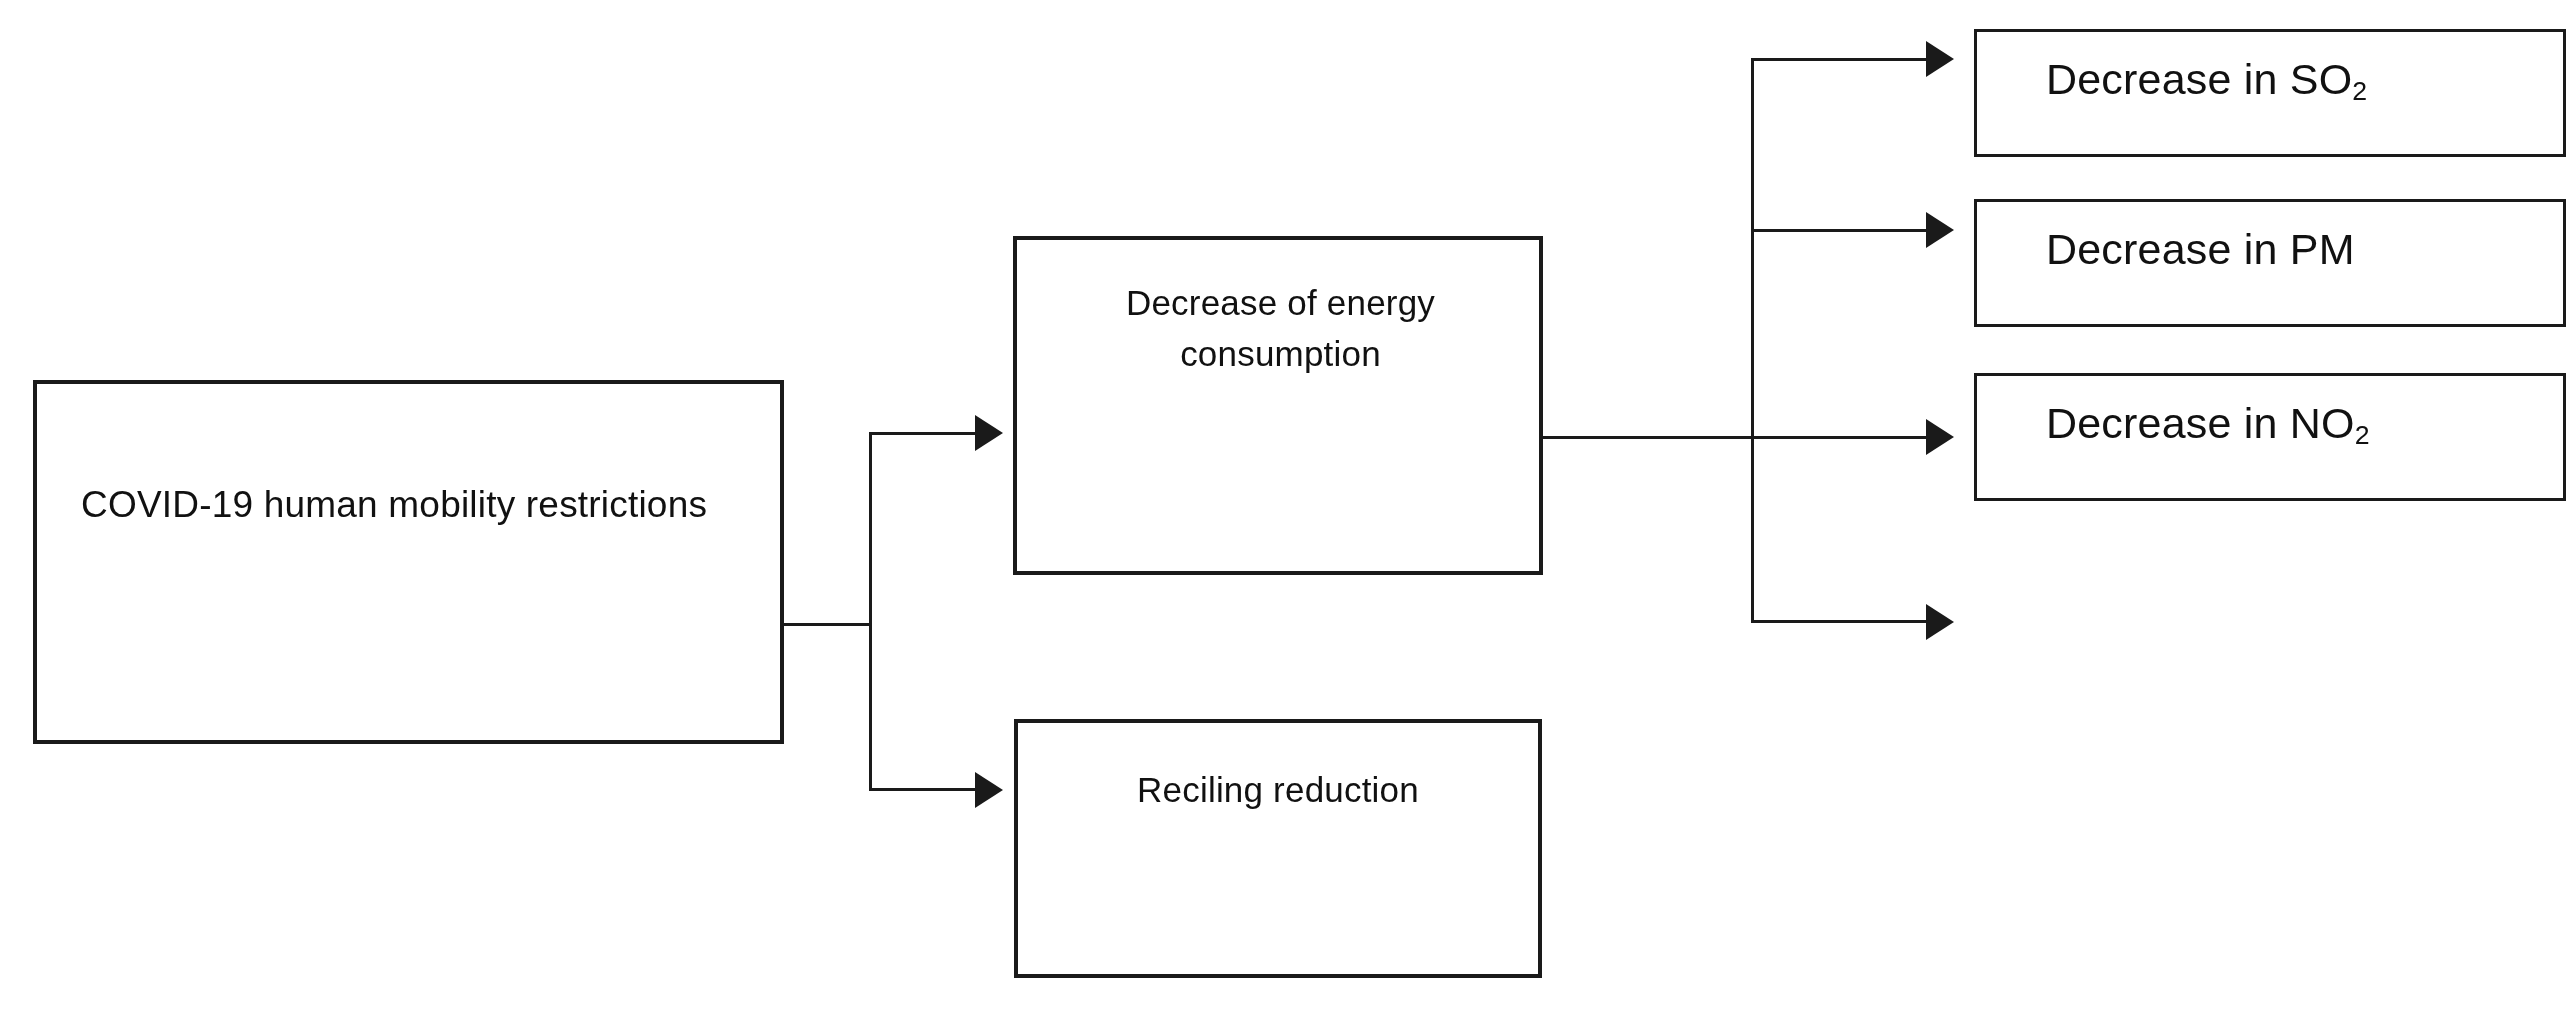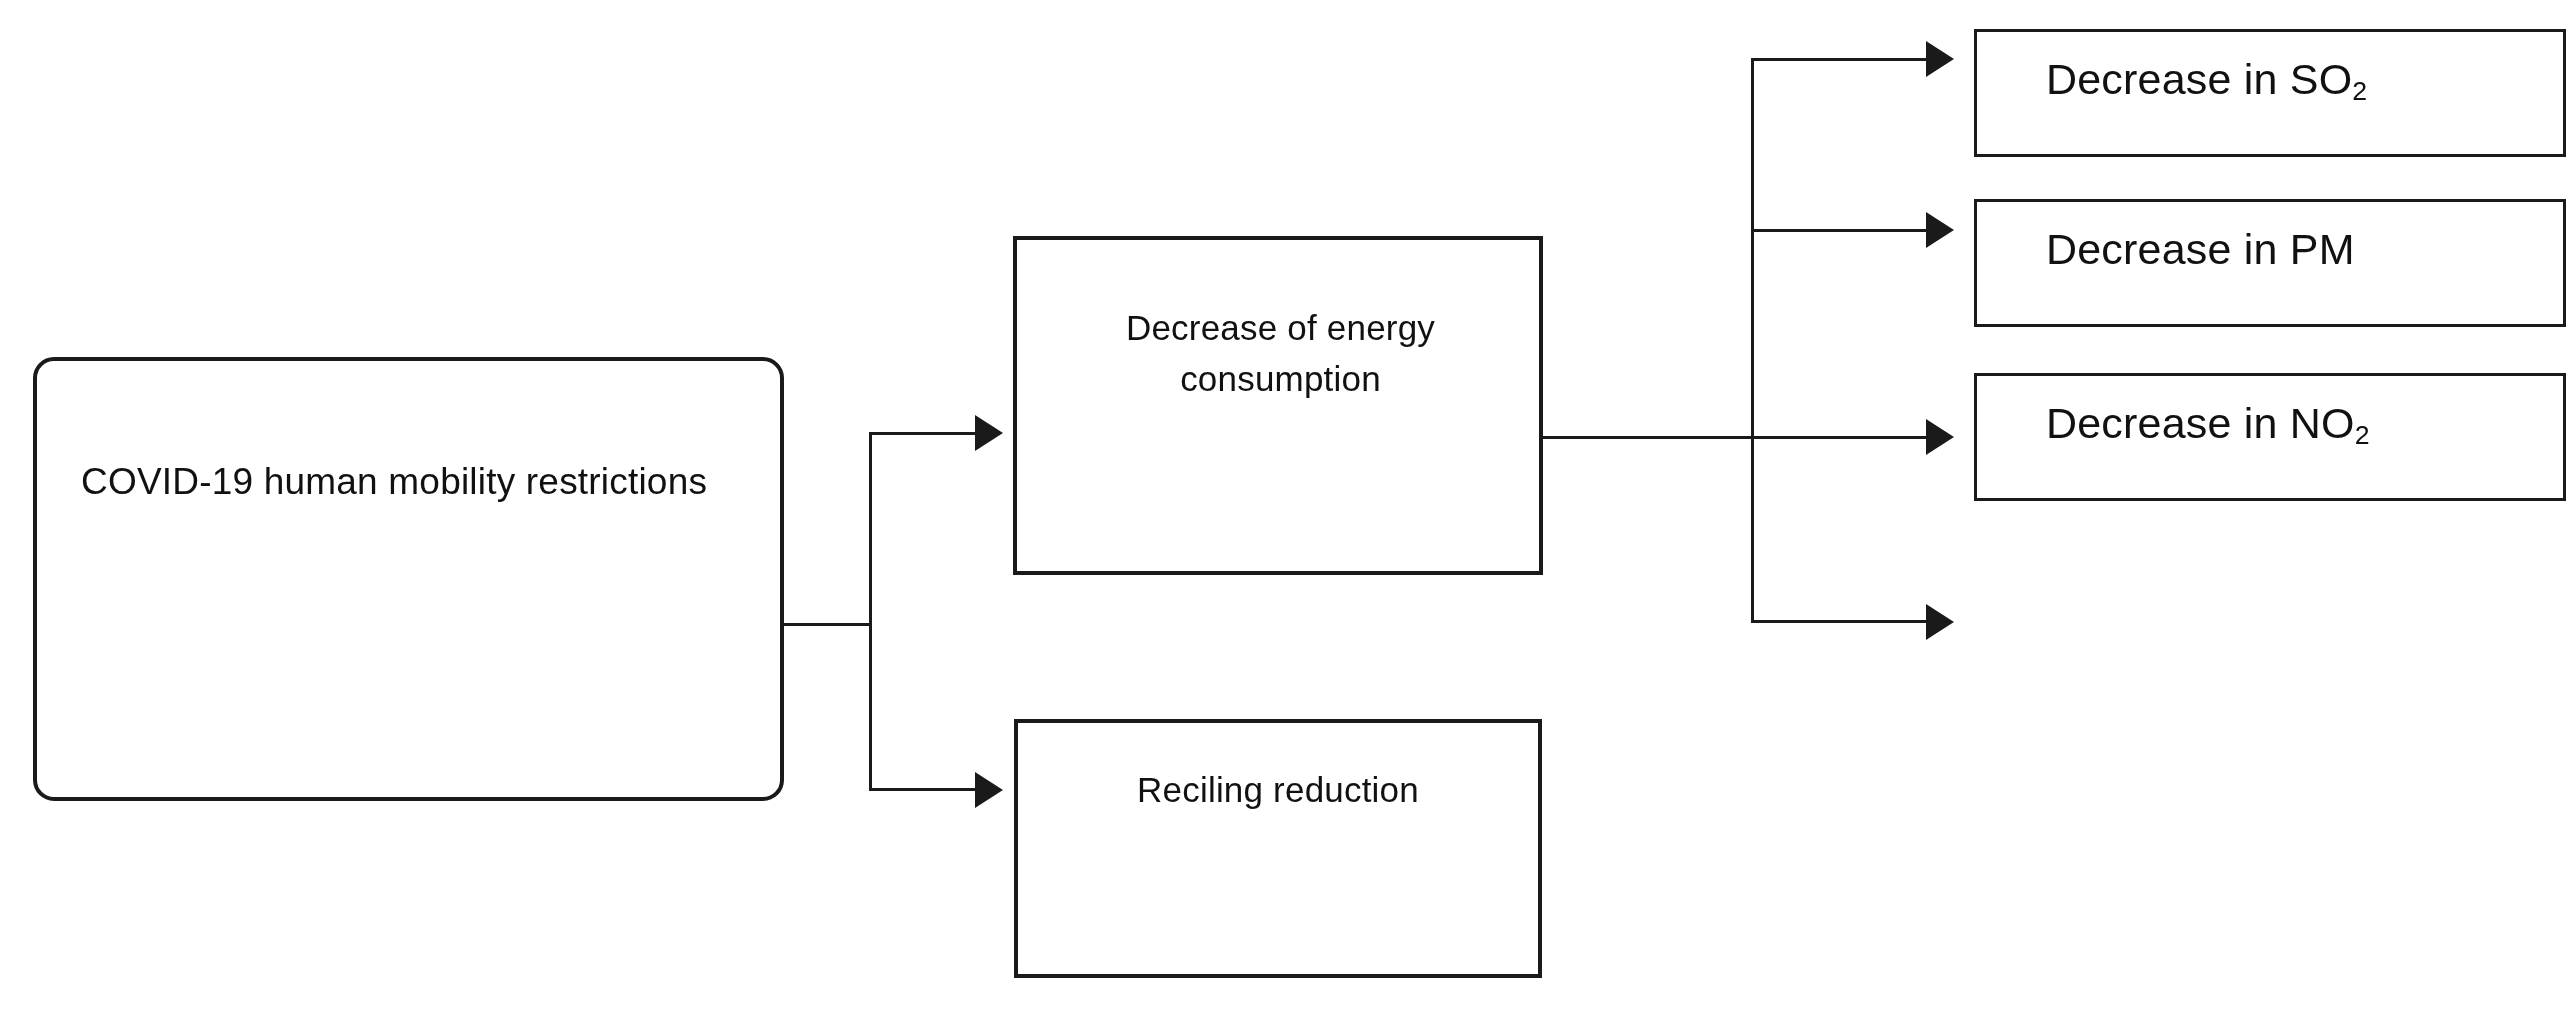--- a/index.html
+++ b/index.html
@@ -28,25 +28,24 @@
     position: absolute;
     left: 0;
     right: 0;
     color: #111111;
     font-weight: 400;
     letter-spacing: 0.2px;
   }
   
   #node-source {
     left: 33px;
-    top: 357px;
+    top: 380px;
     width: 751px;
-    height: 444px;
+    height: 364px;
     border-width: 4.7px;
-    border-radius: 21px;
   }
   #node-source .label {
     top: 95px;
     left: 44px;
     right: 32px;
     font-size: 37px;
     line-height: 1.42;
     text-align: left;
   }
   
@@ -57,21 +56,20 @@
     height: 339px;
     border-width: 4.7px;
   }
   #node-energy .label {
     top: 38px;
     left: 38px;
     right: 33px;
     font-size: 35px;
     line-height: 1.45;
     text-align: center;
-    margin-top: 25px;
   }
   
   #node-recycling {
     left: 1014px;
     top: 719px;
     width: 528px;
     height: 259px;
     border-width: 4.7px;
   }
   #node-recycling .label {

